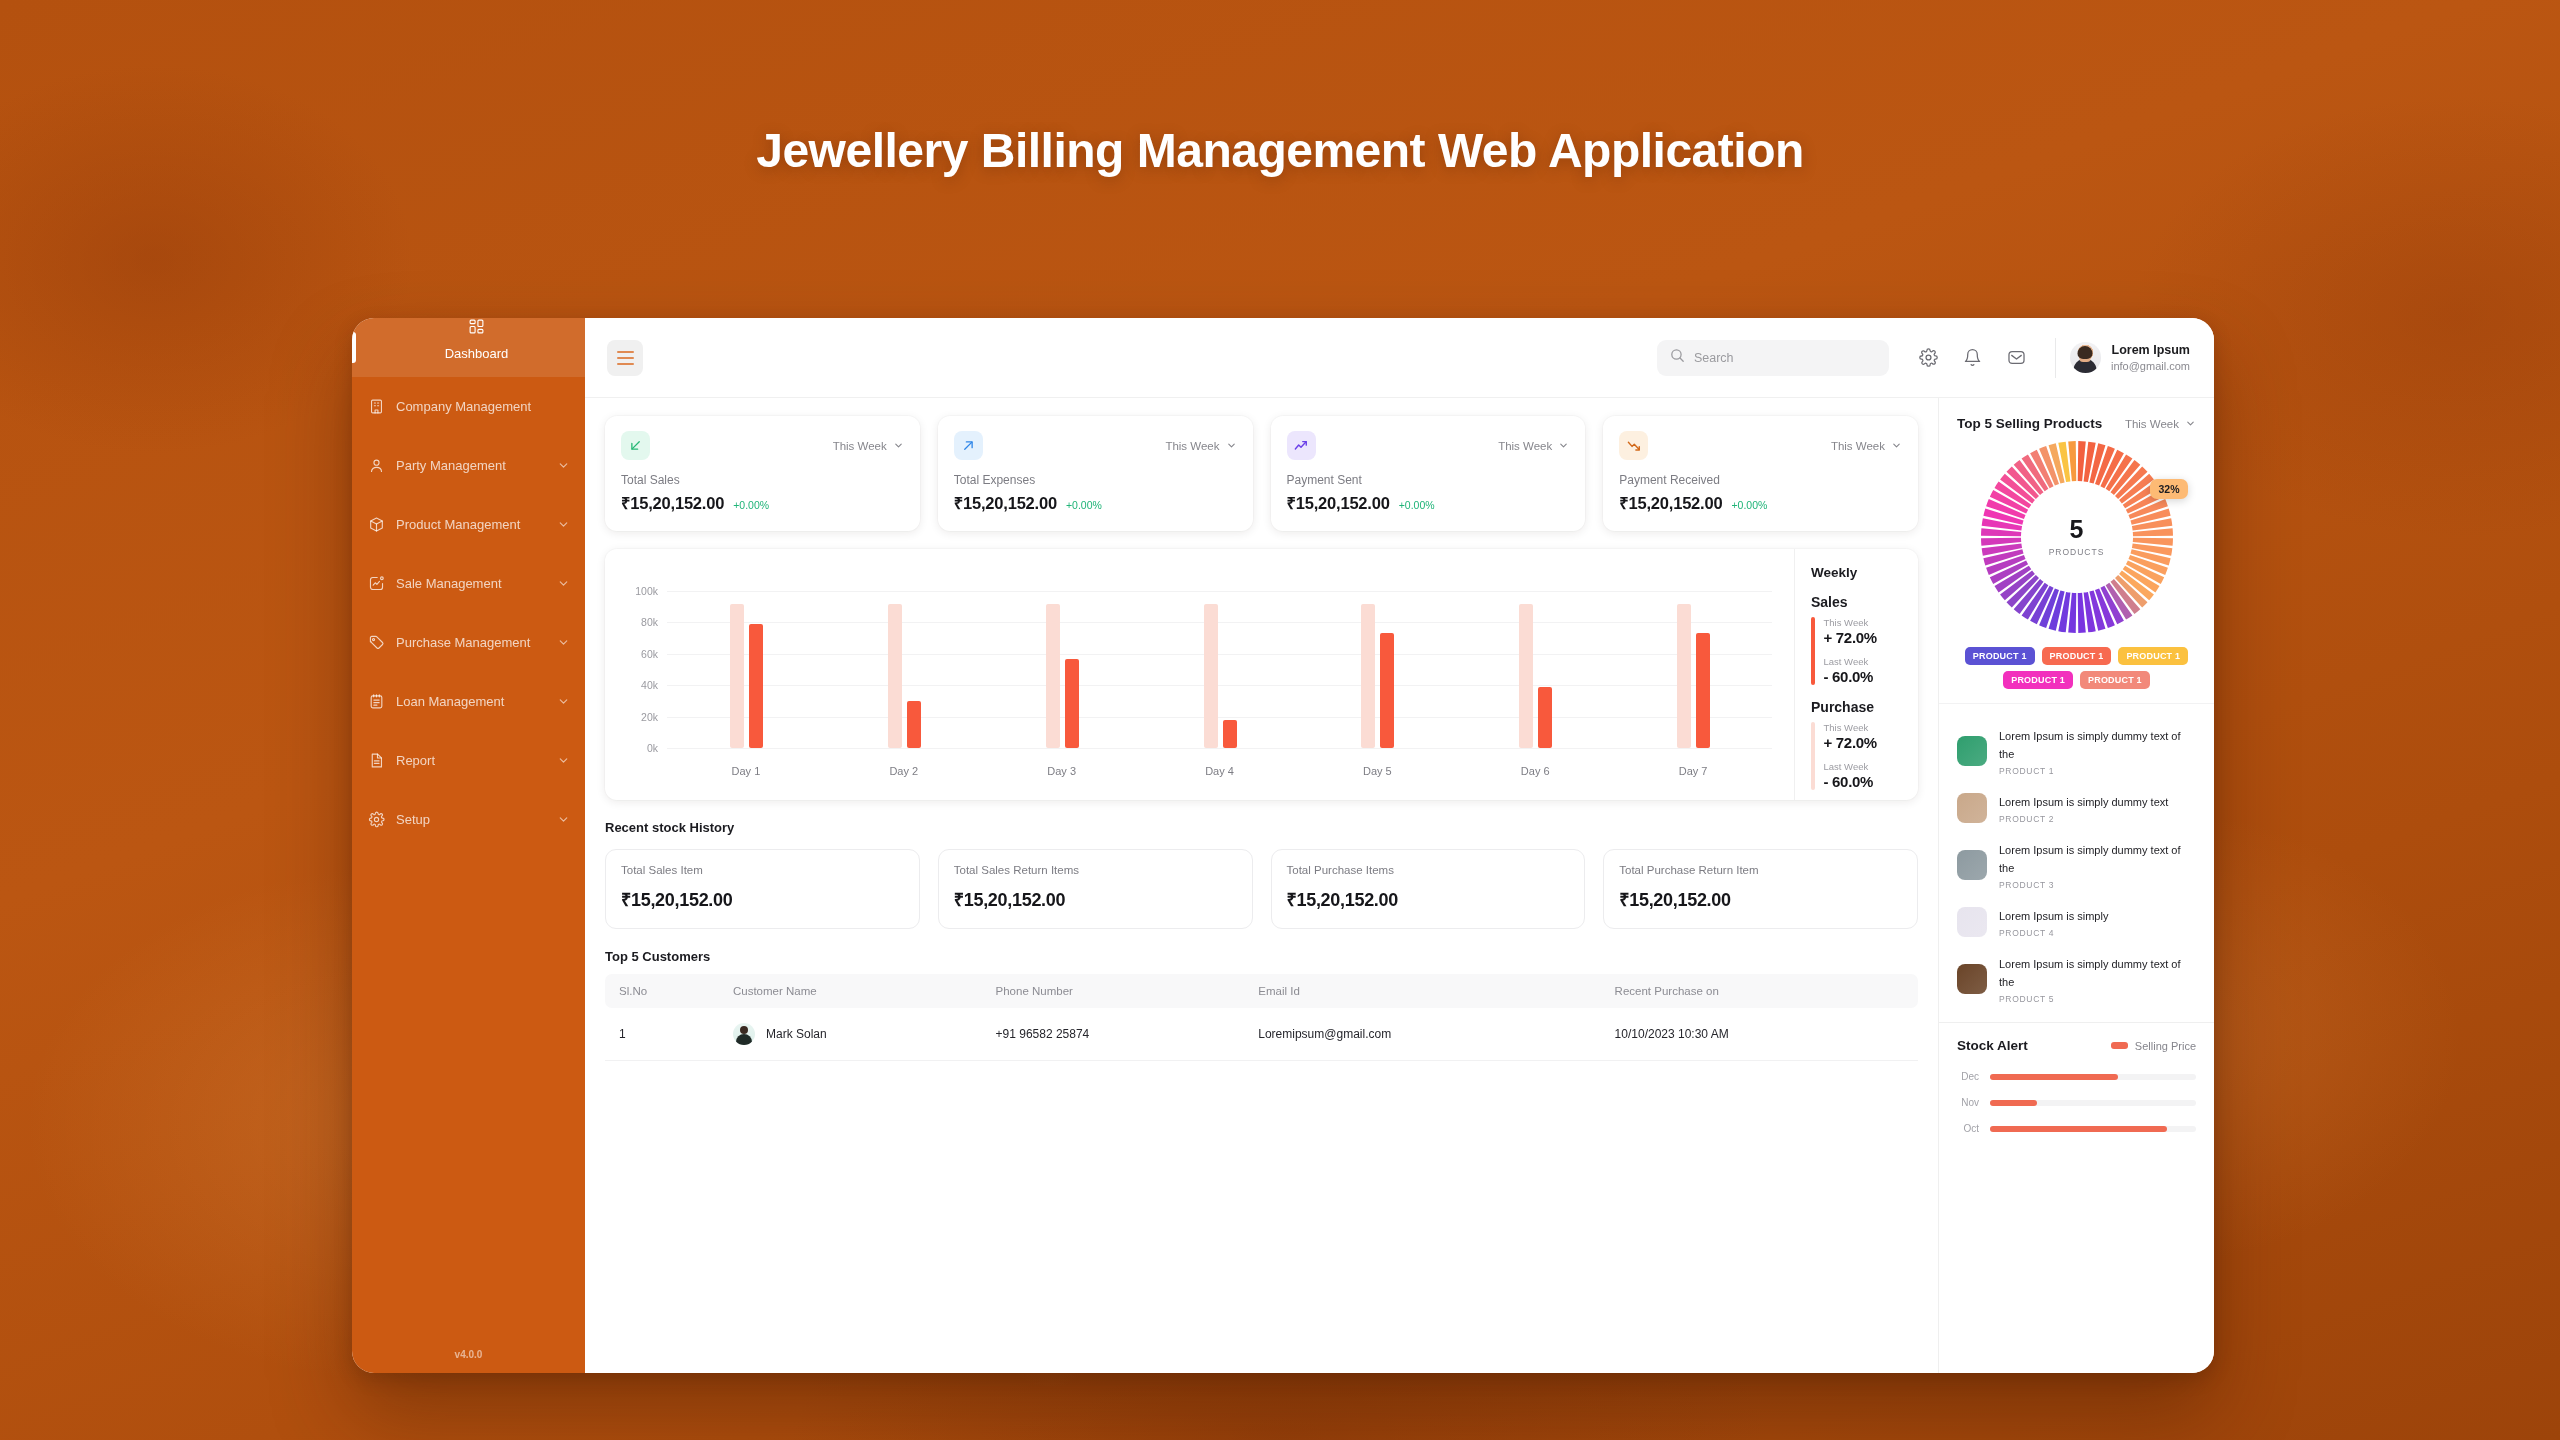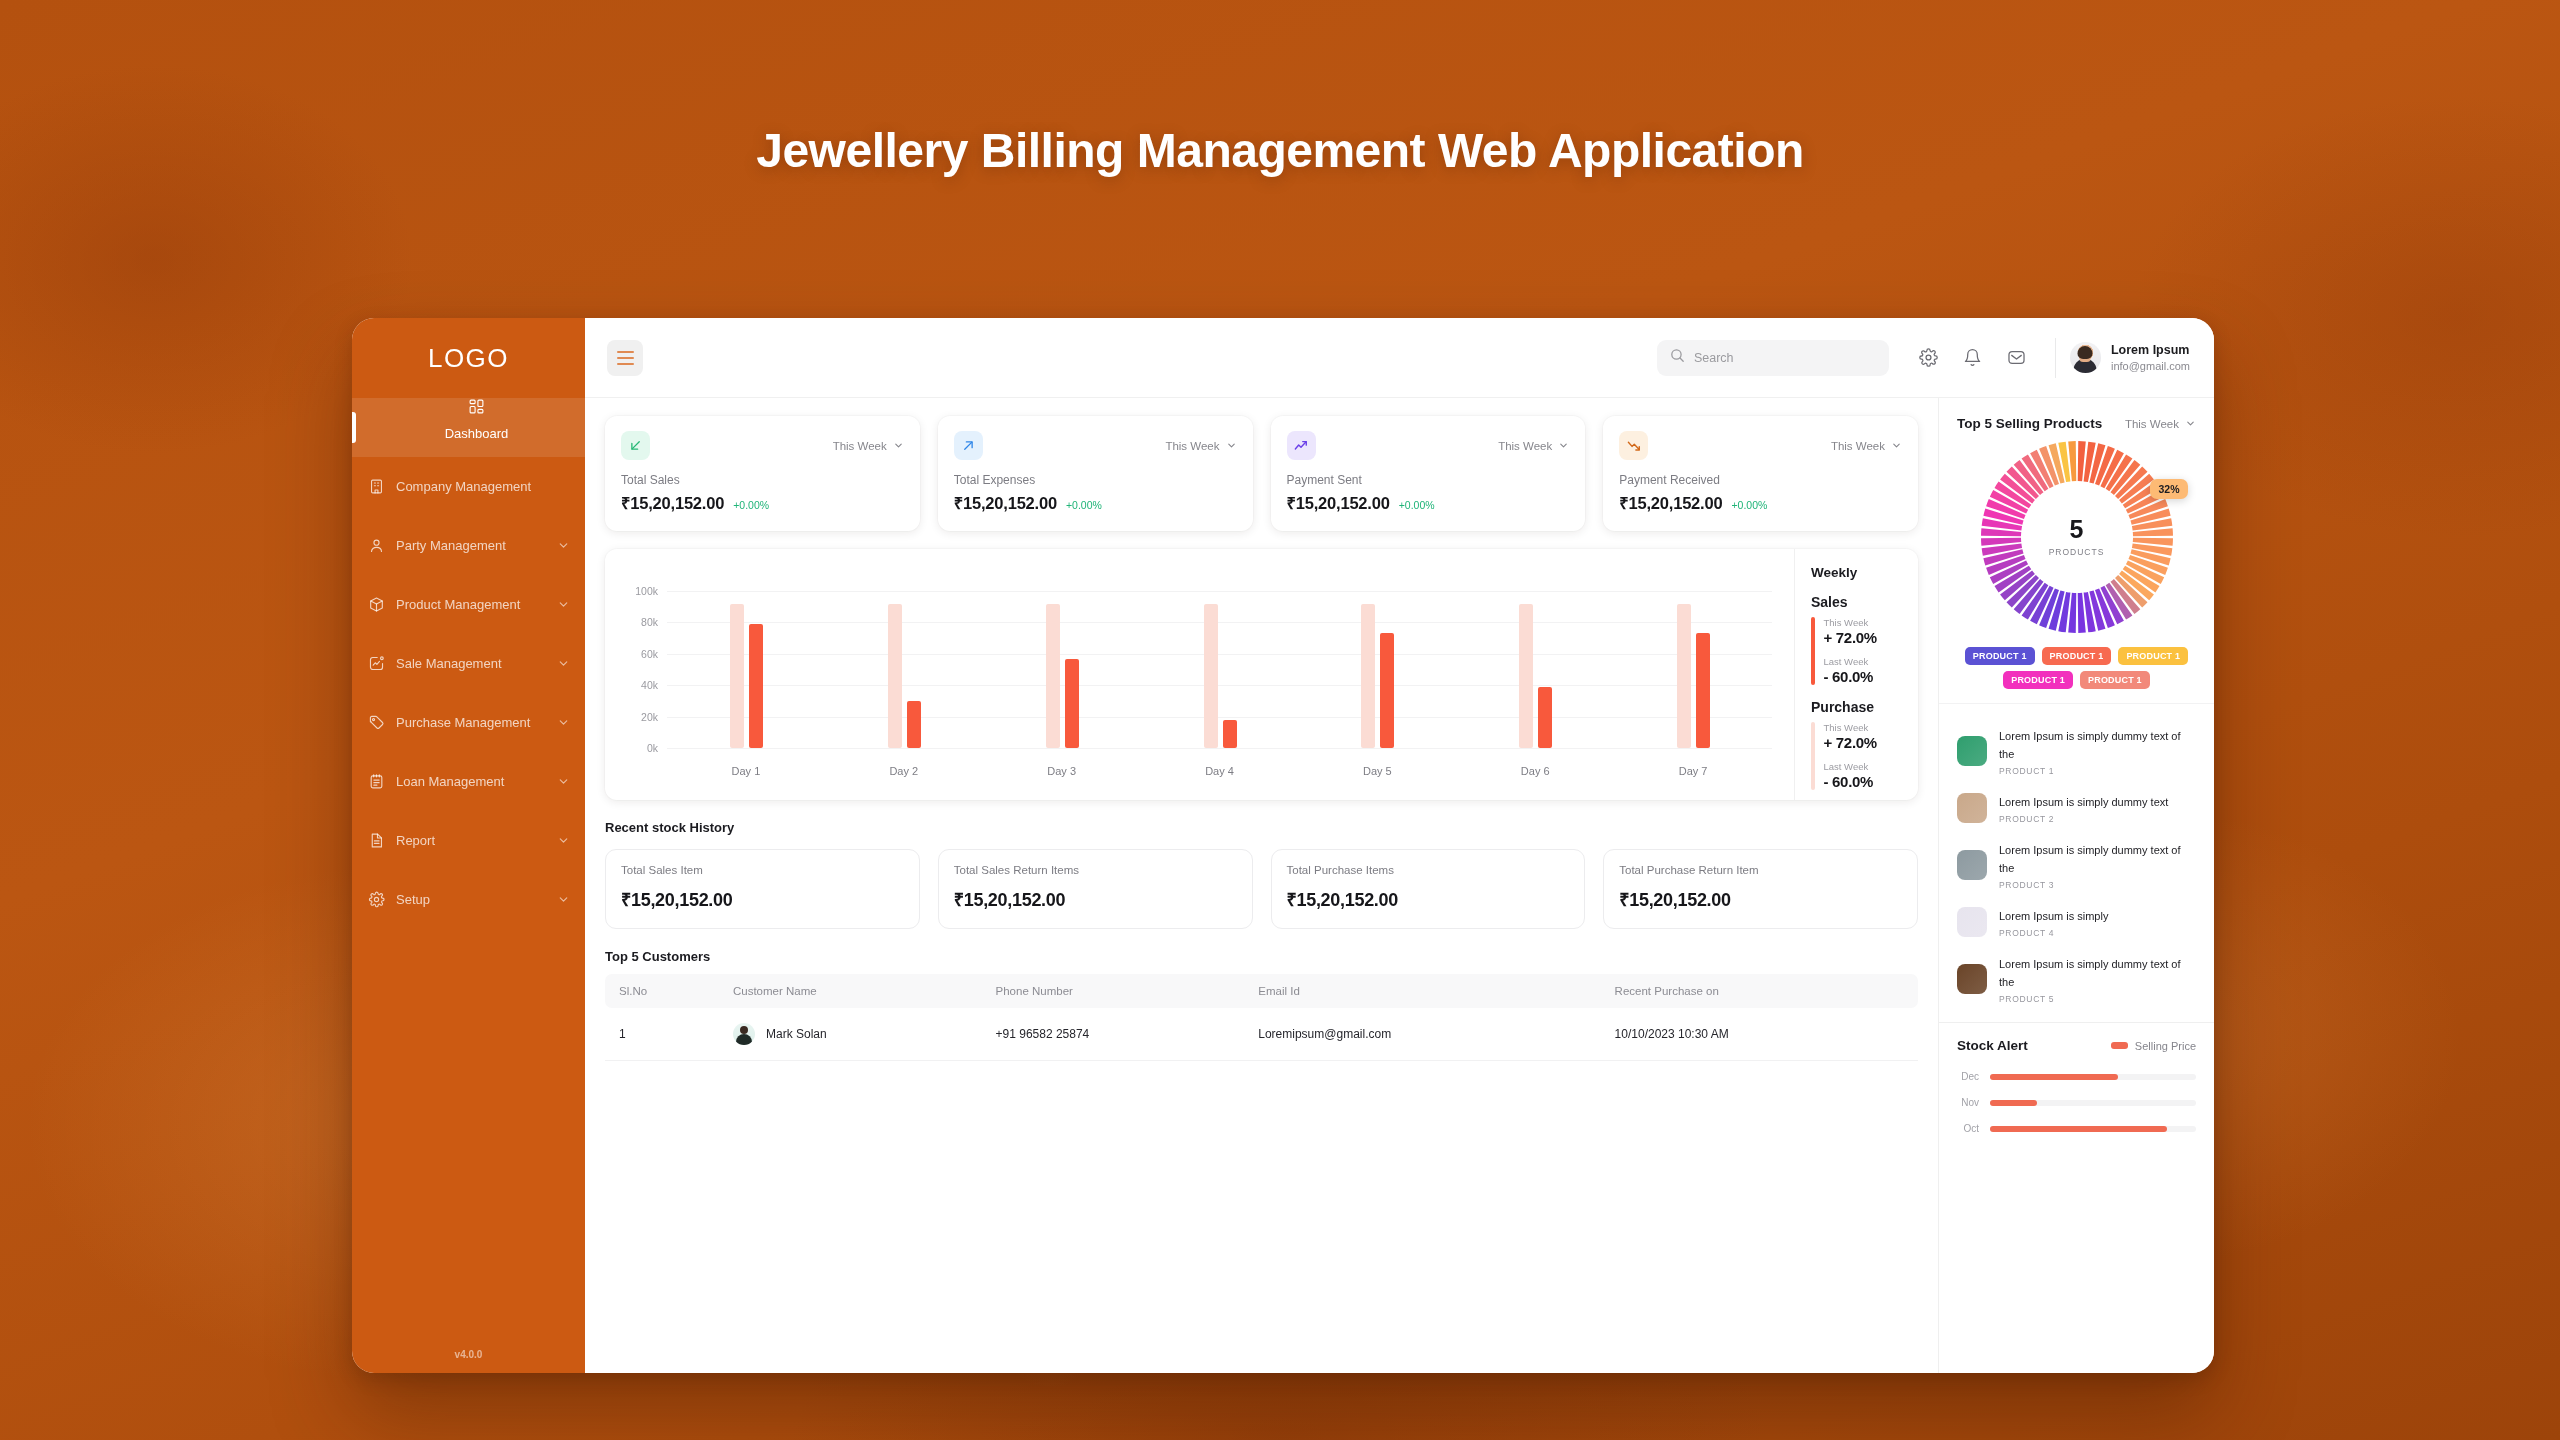--- a/index.html
+++ b/index.html
@@ -108,21 +108,21 @@
   #hamburger span { display:block; width:17px; height:2px; background:#e08a52; border-radius:2px; }
   #topbar-spacer { flex:1; }
   #search {
     width: 232px; height: 36px; background:#f4f4f5; border-radius:9px;
     display:flex; align-items:center; gap:9px; padding:0 13px; margin-right:18px;
   }
   #search .ph { color:#9b9b9f; font-size:12.5px; }
   .top-ico { width:34px; height:34px; display:flex; align-items:center; justify-content:center; cursor:pointer; margin:0 5px; }
   .top-ico svg { display:block; }
   #topdivider { width:1px; height:40px; background:#e9e9ea; margin:0 14px 0 16px; }
-  #userbox { display:flex; align-items:center; gap:10px; cursor:pointer; }
+  #userbox { display:flex; align-items:center; gap:10px; cursor:pointer;text-align:right; }
   #avatar {
     width:31px; height:31px; border-radius:50%; overflow:hidden; flex:0 0 31px;
     background: radial-gradient(circle at 50% 34%, #e8b893 0 30%, transparent 31%),
                 linear-gradient(#f2f2f4,#e6e6ea);
     position:relative;
   }
   #avatar::after {
     content:""; position:absolute; left:50%; bottom:0; transform:translateX(-50%);
     width:23px; height:14px; border-radius:11px 11px 0 0; background:#2b2b33;
   }
@@ -254,21 +254,20 @@
 
 <div id="bg"></div>
 
 <div id="hero">
   <h1>Jewellery Billing Management Web Application</h1>
 </div>
 
 <div id="window">
 
   <div id="sidebar">
-    <div id="logo">LOGO</div>
     <div id="nav">
         <div class="nav-item active">
           <span class="nav-ico">
             <svg viewBox="0 0 24 24" fill="none" stroke="currentColor" stroke-width="1.6" stroke-linecap="round" stroke-linejoin="round">
               <rect x="3" y="3" width="7" height="5" rx="1.4"></rect>
               <rect x="3" y="12" width="7" height="9" rx="1.4"></rect>
               <rect x="14" y="3" width="7" height="9" rx="1.4"></rect>
               <rect x="14" y="16" width="7" height="5" rx="1.4"></rect>
             </svg>
           </span>

